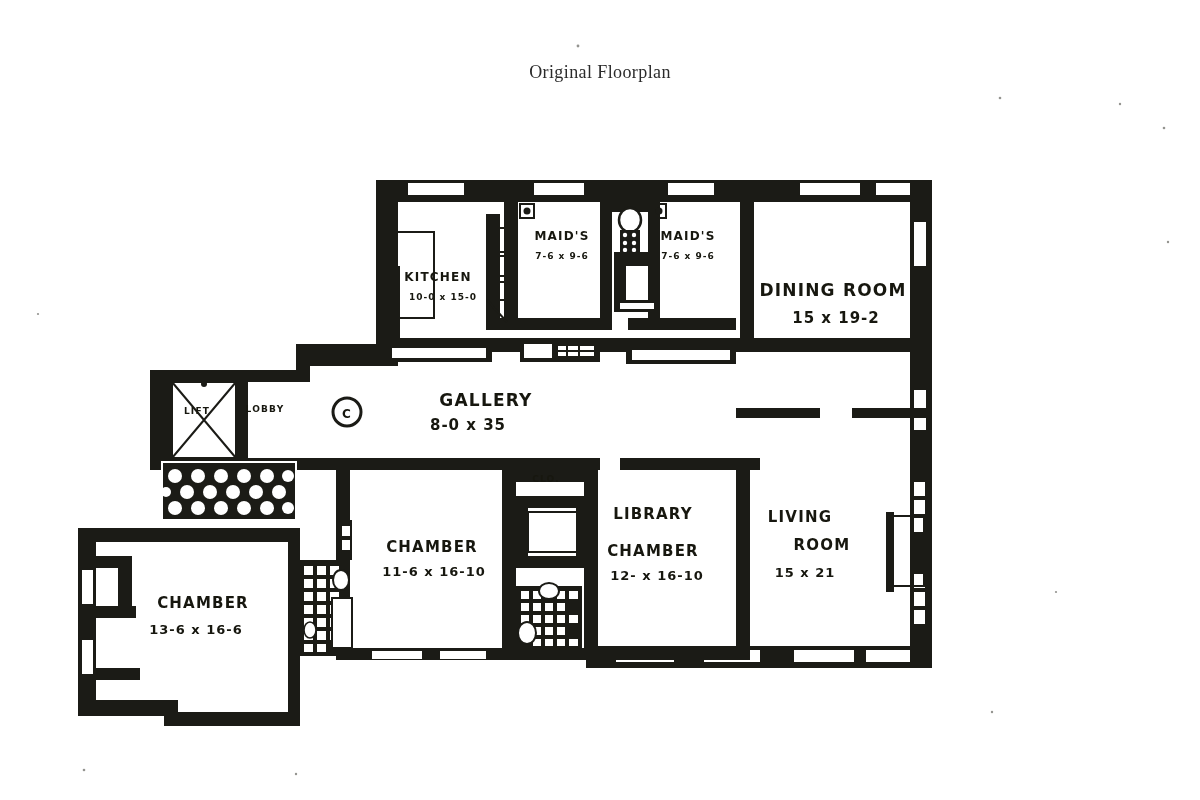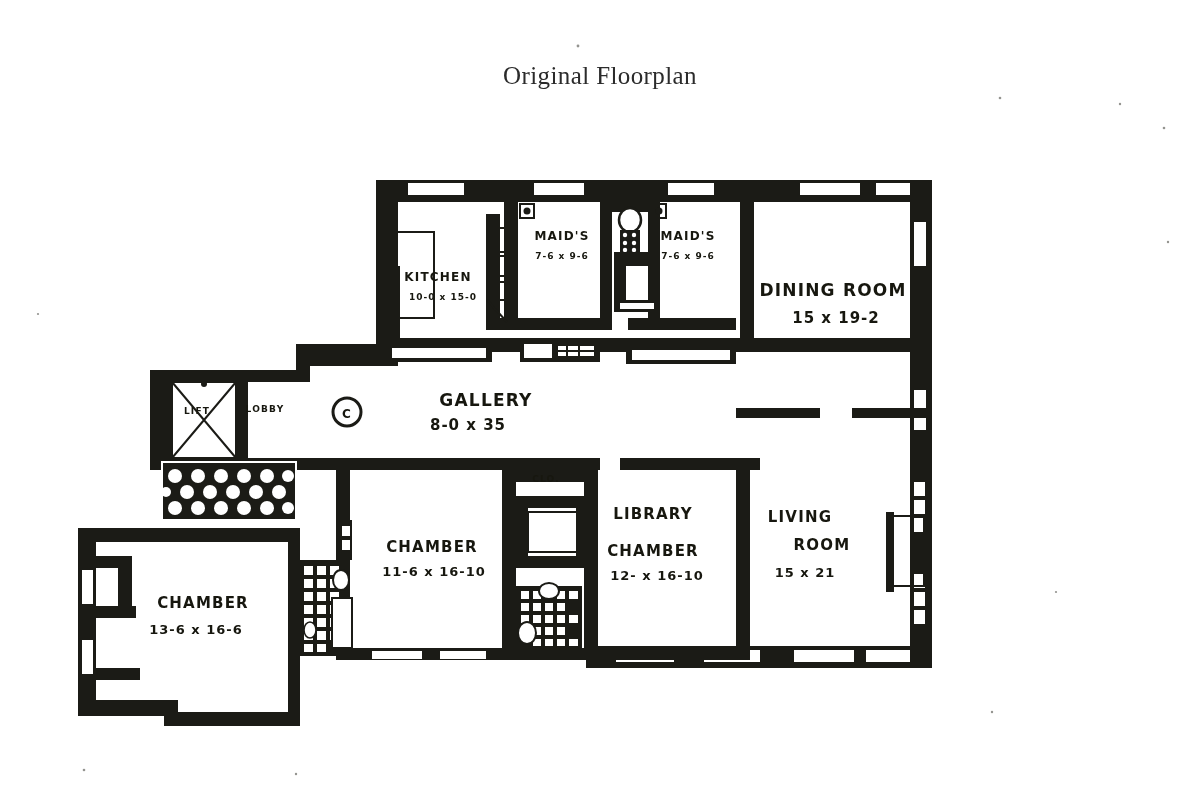--- a/index.html
+++ b/index.html
@@ -14,21 +14,21 @@
     font-family: "Liberation Sans", sans-serif;
     overflow: hidden;
   }
   #page-title {
     position: absolute;
     left: 0;
     top: 62px;
     width: 1200px;
     text-align: center;
     font-family: "Liberation Serif", serif;
-    font-size: 25px;
+    font-size: 18px;
     color: #2b2b2b;
     letter-spacing: 0.4px;
   }
   #plan-wrap {
     position: absolute;
     left: 0;
     top: 0;
     width: 1200px;
     height: 800px;
   }

